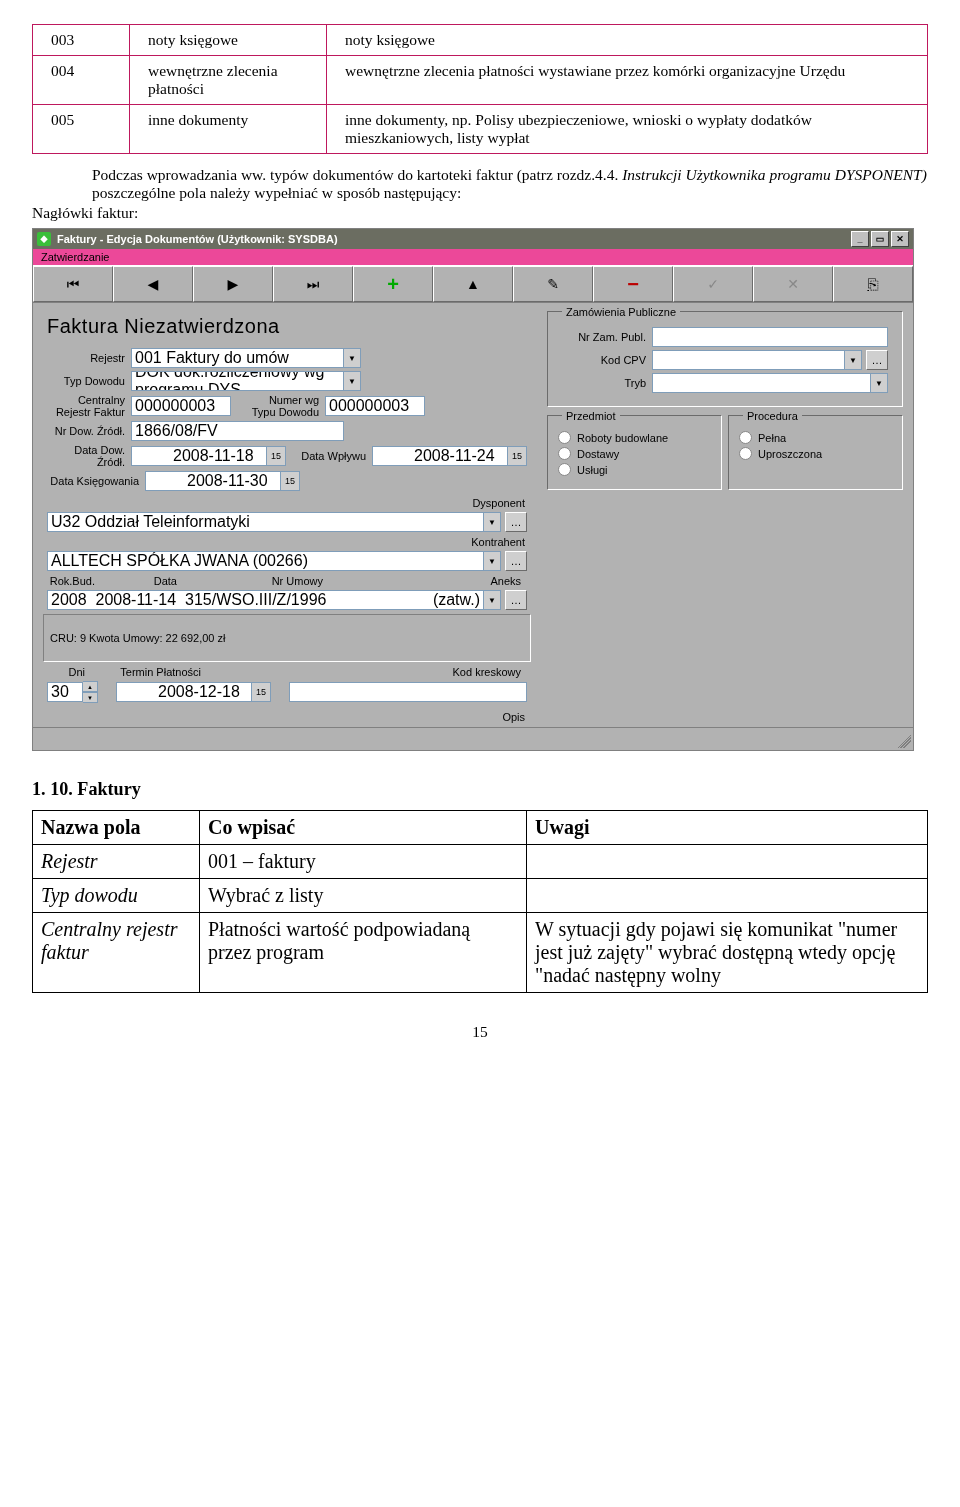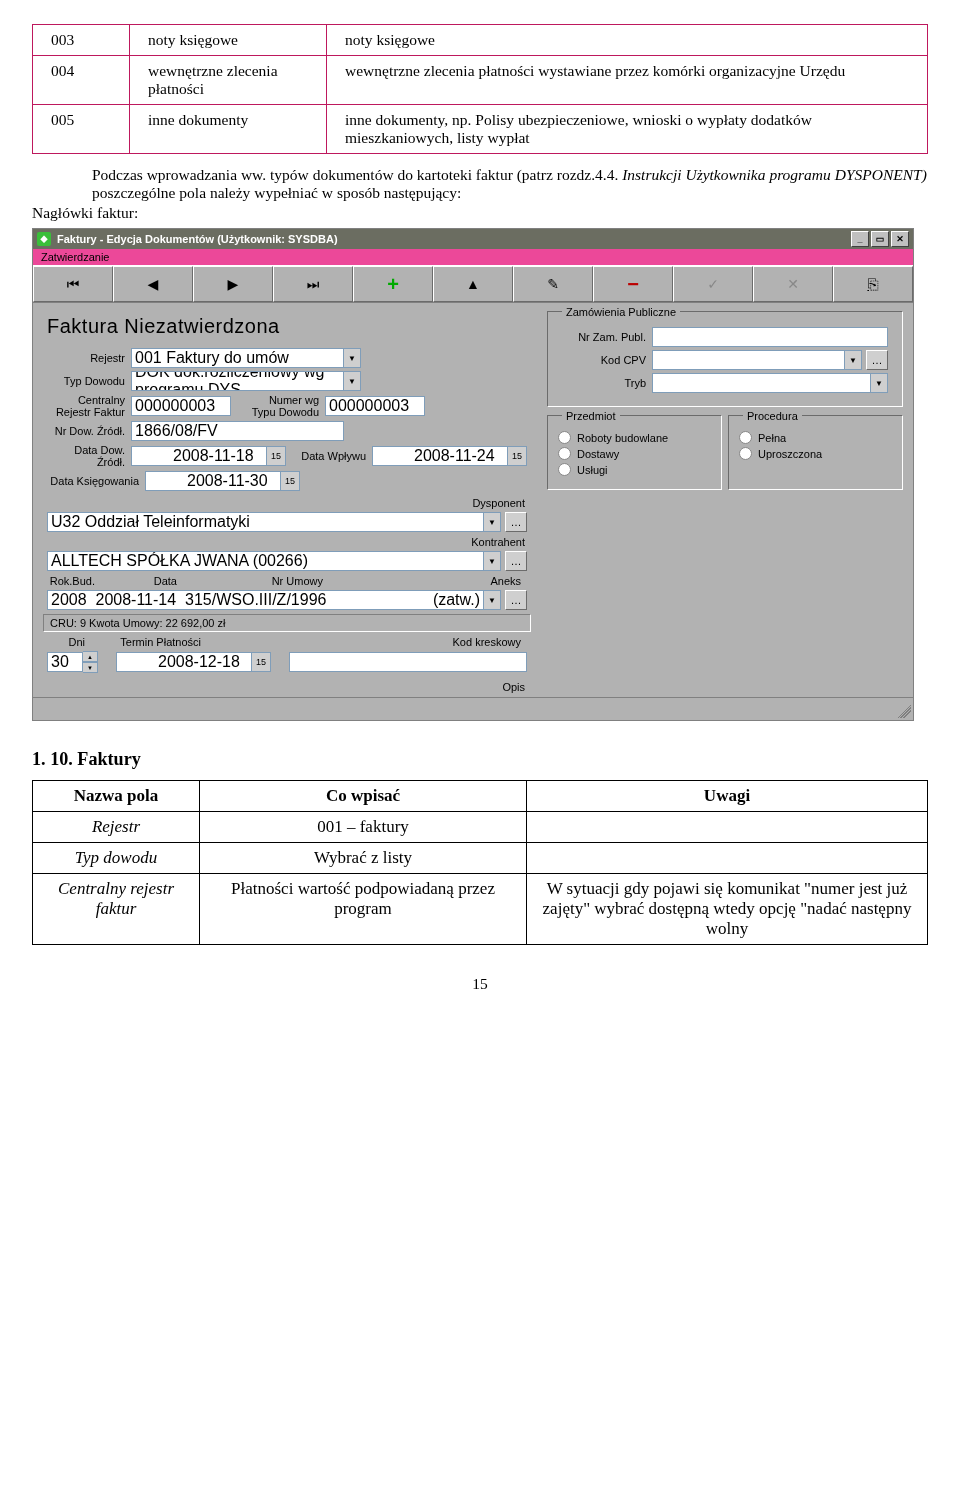--- a/index.html
+++ b/index.html
@@ -46,32 +46,32 @@
 
   .group-box { border:1px solid #fff; border-top-color:#6b6b6b; border-left-color:#6b6b6b; background:#b2b2b2; padding:8px 10px 10px 10px; margin-bottom:8px; position:relative; }
   .group-title { position:relative; top:-14px; left:4px; background:#b2b2b2; display:inline-block; padding:0 4px; font-size:11px; }
   .group-inner { margin-top:-8px; }
   .gb-row { display:flex; }
   .gb-col { flex:1; }
 
   .radio-row { display:flex; align-items:center; margin:3px 0;text-align:right; }
   .radio-dot { width:11px; height:11px; border-radius:50%; border:1px solid #888; background:#fff; margin-right:6px; }
 
-  .status-bar { background:#b2b2b2; border:1px solid #808080; border-bottom-color:#fff; border-right-color:#fff; padding:2px 6px; font-size:11px; color:#000; margin:4px 0; }
+  .status-bar { background:#b2b2b2; border:1px solid #808080; border-bottom-color:#fff; border-right-color:#fff; padding:17px 6px; font-size:11px; color:#000; margin:4px 0; }
 
   .spin-btn { display:flex; flex-direction:column; margin-left:0; }
   .spin-half { width:14px; height:9px; background:#cfcfcf; border:1px solid #7f9db9; border-left:none; font-size:6px; display:flex; align-items:center; justify-content:center; }
 
   .footer-resize { height:18px; background:#b2b2b2; border-top:1px solid #808080; display:flex; justify-content:flex-end; align-items:flex-end; padding:2px; }
   .grip { width:14px; height:14px; background:
       linear-gradient(135deg, transparent 50%, #808080 50%, #808080 55%, transparent 55%,
                       transparent 60%, #808080 60%, #808080 65%, transparent 65%,
                       transparent 70%, #808080 70%, #808080 75%, transparent 75%); }
 
-  table.doc2 { border-collapse: collapse; width: 100%; font-family:"Times New Roman", serif; font-size:17px;text-align:center; }
+  table.doc2 { border-collapse: collapse; width: 100%; font-family:"Times New Roman", serif; font-size:20px; }
   table.doc2 td { border:1px solid #000; padding:5px 8px; vertical-align:top; }
   table.doc2 .hd td { font-weight:bold; }
   table.doc2 td:first-child { width:150px; font-style:italic; }
   table.doc2 td:nth-child(2) { width:310px; }
 
   .pagenum { text-align:center; margin-top:30px; font-size:15.5px; }
 </style>
 </head>
 <body>
 

